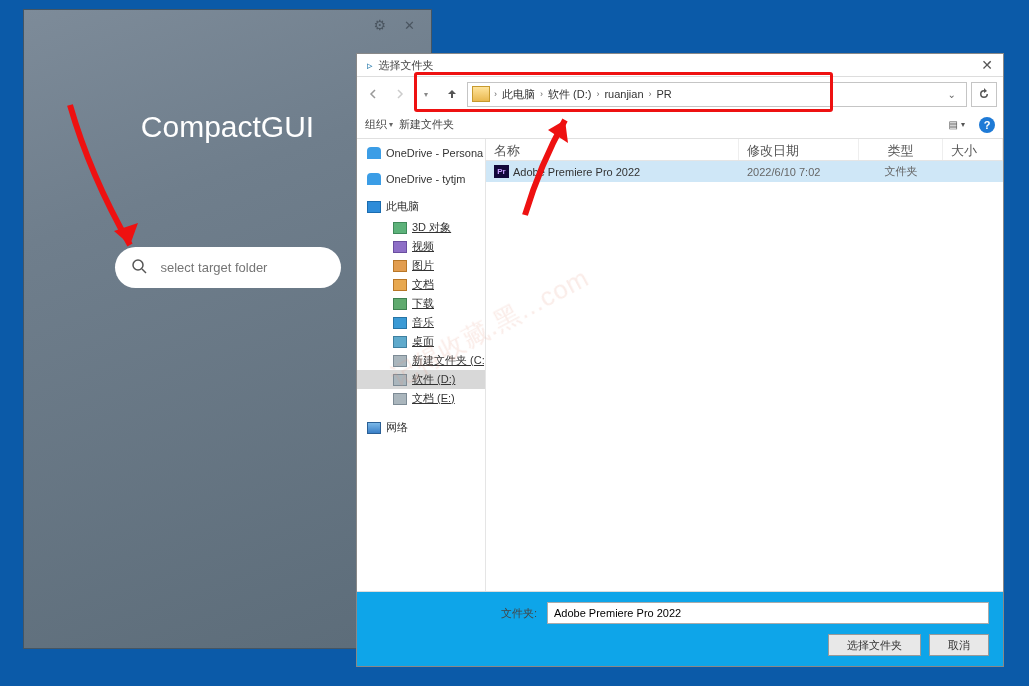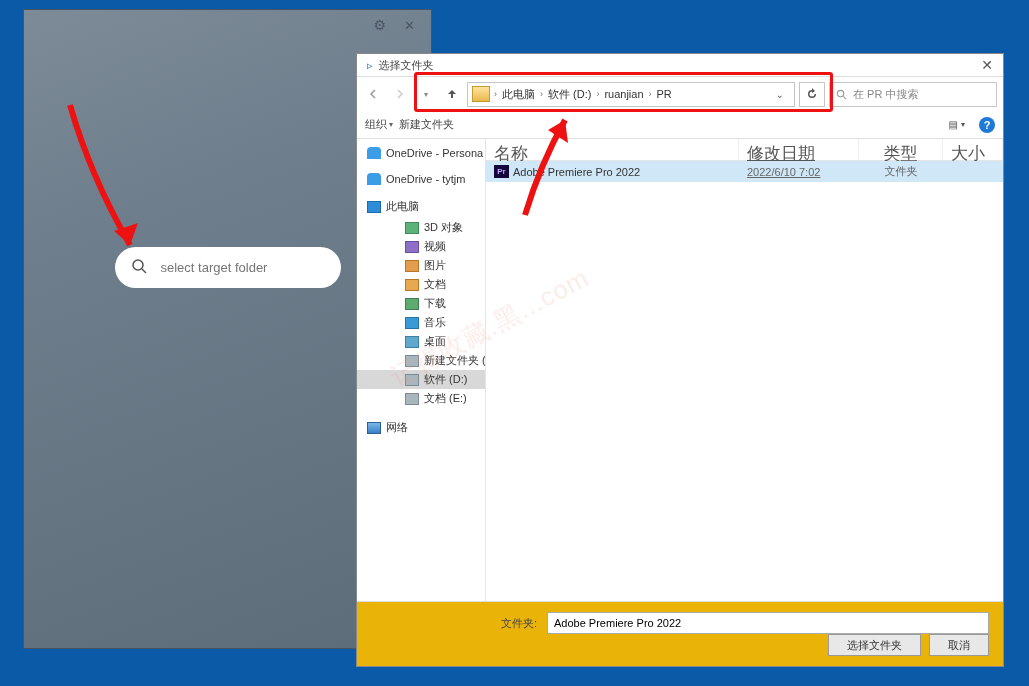--- a/index.html
+++ b/index.html
@@ -181,21 +181,21 @@
   overflow-y: auto;
 }
 .tree-item {
   display:flex; align-items:center;
   gap: 5px;
   padding: 2px 6px 2px 18px;
   font-size: 11px;
   color: #333;
   white-space: nowrap;
 }
-.tree-item.lvl2 { padding-left: 48px; }
+.tree-item.lvl2 { padding-left: 36px; text-decoration: underline; }
 .tree-item.sel { background: #d8d8d8; }
 .tree-item.header { padding-left: 10px; margin-top: 10px; margin-bottom: 2px; }
 .tree-item.first-header { margin-top: 0; }
 .ti-icon {
   width: 14px; height: 12px; flex-shrink:0;
 }
 .ic-cloud { background: #3b9de6; border-radius: 4px 4px 0 0; }
 .ic-pc { background: #2e8cd9; border: 1px solid #1a6cb0; }
 .ic-box { background: #5db27a; border:1px solid #3f8a5a; }
 .ic-drive { background: #aab6bd; border:1px solid #7d8b95; }
@@ -209,26 +209,26 @@
 
 .filelist {
   flex:1;
   display:flex; flex-direction:column;
   position:relative;
 }
 .fl-header {
   height: 22px;
   display:flex;
   border-bottom: 1px solid #e5e5e5;
-  font-size: 17px;
+  font-size: 13px;
   color: #555;
 }
 .fl-header div { padding: 3px 8px; border-right:1px solid #eee; }
 .col-name { flex: 1; min-width: 200px; }
-.col-date { width: 120px; text-decoration: underline; }
+.col-date { width: 120px; }
 .col-type { width: 84px; text-align: center; }
 .col-size { width: 60px; }
 .fl-row {
   height: 21px;
   display:flex;
   align-items:center;
   font-size: 11px;
   color:#333;
 }
 .fl-row.sel { background: #cfe7f7; }
@@ -256,25 +256,26 @@
 
 .arrow2 {
   position:absolute;
   left: 510px; top: 105px;
   width: 120px; height: 120px;
   pointer-events:none;
   z-index: 5;
 }
 
 .dlg-footer {
-  background:#eab308;
+  background:#0ea5e9;
   border-top:1px solid #ddd;
   padding: 10px 14px;
   display:flex;
   flex-direction:column;
+  gap:10px;
 }
 .footer-row {
   display:flex; align-items:center; gap:10px;
 }
 .footer-label { font-size:11px; color:#444; width:46px; text-align:right; }
 .footer-input {
   flex:1; height:22px;
   border:1px solid #aaa;
   padding:0 6px;
   font-size:11px;
@@ -293,20 +294,21 @@
 }
 </style>
 </head>
 <body>
 
 <div class="compactgui">
   <div class="compactgui-titlebar">
     <span style="color:#4a5560;font-size:14px;">⚙</span>
     <span style="color:#4a5560;font-size:13px;">✕</span>
   </div>
+  <div class="cg-title">CompactGUI</div>
   <div class="cg-searchbar">
     <span class="mag">
       <svg width="16" height="16" viewBox="0 0 16 16">
           <circle cx="7" cy="7" r="5" fill="none" stroke="#555" stroke-width="1.5"></circle>
           <line x1="11" y1="11" x2="15" y2="15" stroke="#555" stroke-width="1.5"></line>
         </svg>
     </span>
     <input type="text" placeholder="select target folder" style="">
   </div>
 </div>
@@ -352,27 +354,20 @@
       <span class="crumb">ruanjian</span>
       <span class="crumb-sep">›</span>
       <span class="crumb">PR</span>
       <span class="addr-dd">⌄</span>
     </div>
     <div class="refresh-btn">
       <svg width="12" height="12" viewBox="0 0 12 12">
           <path d="M10 6 A4 4 0 1 1 6 2 L6 0 L9 3 L6 5 L6 3.5 A2.5 2.5 0 1 0 8.5 6 Z" fill="#555"></path>
         </svg>
     </div>
-    <div class="searchbox">
-      <svg width="11" height="11" viewBox="0 0 12 12">
-          <circle cx="5" cy="5" r="3.5" fill="none" stroke="#999" stroke-width="1.2"></circle>
-          <line x1="8" y1="8" x2="11" y2="11" stroke="#999" stroke-width="1.2"></line>
-        </svg>
-      <span>在 PR 中搜索</span>
-    </div>
   </div>
 
   <div class="dlg-toolbar">
     <div class="left">
       <div class="toolbar-item">
         <span>组织</span>
         <span class="dd">▾</span>
       </div>
       <div class="toolbar-item">
         <span>新建文件夹</span>

